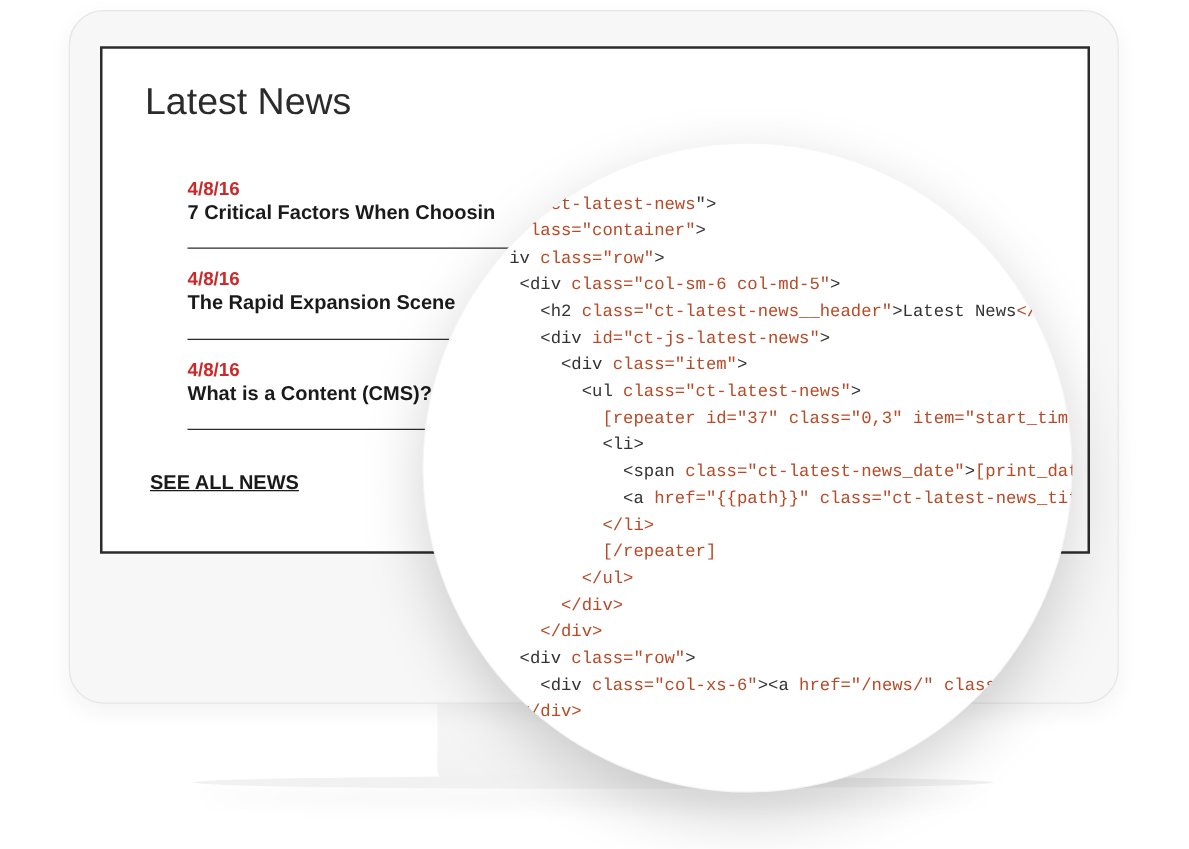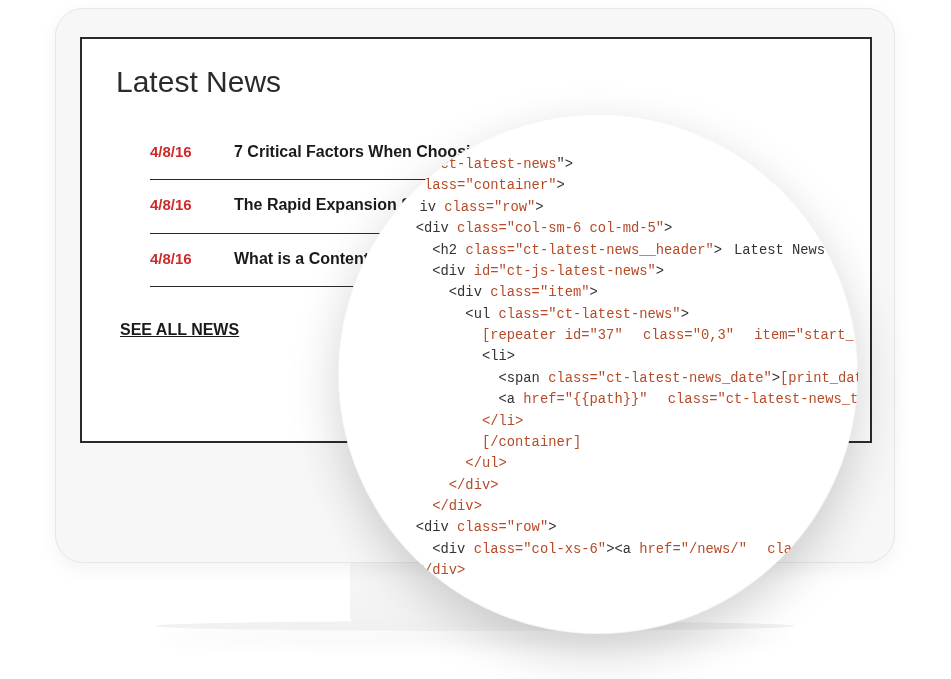--- a/index.html
+++ b/index.html
@@ -62,20 +62,21 @@
     margin-bottom: 28px;
   }
   .news-list { list-style: none; }
   .news-item {
     display: flex;
     align-items: flex-start;
     padding: 14px 0 16px 0;
     border-bottom: 1px solid #2b2b2b;
     width: 480px;
     margin-left: 34px;
+    flex-direction: column;
   }
   .news-date {
     color: #cc2a2a;
     font-weight: 700;
     font-size: 15px;
     width: 84px;
     flex-shrink: 0;
     padding-top: 2px;
   }
   .news-title {
@@ -110,21 +111,21 @@
     font-family: "Menlo","Consolas","Courier New",monospace;
     font-size: 13.8px;
     line-height: 1.55;
     color: #333333;
     white-space: pre;
     padding-left: 28px;
   }
   .tag   { color: #b74a27; }
   .attr  { color: #b74a27; }
   .val   { color: #b74a27; }
-  .txt   { color: #333333; margin-left: 12px; }
+  .txt   { color: #333333; }
   .punct { color: #333333; }
 </style>
 </head>
 <body>
 
 <div class="monitor">
   <div class="monitor-frame">
     <div class="monitor-screen">
       <h2 class="news-header">Latest News</h2>
       <ul class="news-list">
@@ -155,21 +156,21 @@
       <span class="punct">&lt;div </span><span class="attr">class=</span><span class="val">"col-sm-6 col-md-5"</span><span class="punct">&gt;</span>
         <span class="punct">&lt;h2 </span><span class="attr">class=</span><span class="val">"ct-latest-news__header"</span><span class="punct">&gt;</span><span class="txt">Latest News</span><span class="tag">&lt;/h2&gt;</span>
         <span class="punct">&lt;div </span><span class="attr">id=</span><span class="val">"ct-js-latest-news"</span><span class="punct">&gt;</span>
           <span class="punct">&lt;div </span><span class="attr">class=</span><span class="val">"item"</span><span class="punct">&gt;</span>
             <span class="punct">&lt;ul </span><span class="attr">class=</span><span class="val">"ct-latest-news"</span><span class="punct">&gt;</span>
               <span class="tag">[repeater </span><span class="attr">id=</span><span class="val">"37"</span><span class="txt"> </span><span class="attr">class=</span><span class="val">"0,3"</span><span class="txt"> </span><span class="attr">item=</span><span class="val">"start_time de</span>
               <span class="punct">&lt;li&gt;</span>
                 <span class="punct">&lt;span </span><span class="attr">class=</span><span class="val">"ct-latest-news_date"</span><span class="punct">&gt;</span><span class="tag">[print_date for</span>
                 <span class="punct">&lt;a </span><span class="attr">href=</span><span class="val">"{{path}}"</span><span class="txt"> </span><span class="attr">class=</span><span class="val">"ct-latest-news_title"</span>
               <span class="tag">&lt;/li&gt;</span>
-              <span class="tag">[/container]</span>
+              <span class="tag">[/repeater]</span>
             <span class="tag">&lt;/ul&gt;</span>
           <span class="tag">&lt;/div&gt;</span>
         <span class="tag">&lt;/div&gt;</span>
       <span class="punct">&lt;div </span><span class="attr">class=</span><span class="val">"row"</span><span class="punct">&gt;</span>
         <span class="punct">&lt;div </span><span class="attr">class=</span><span class="val">"col-xs-6"</span><span class="punct">&gt;</span><span class="punct">&lt;a </span><span class="attr">href=</span><span class="val">"/news/"</span><span class="txt"> </span><span class="attr">class=</span><span class="val">"lin</span>
       <span class="tag">&lt;/div&gt;</span>
 </div>
 </div>
 
 </body></html>

